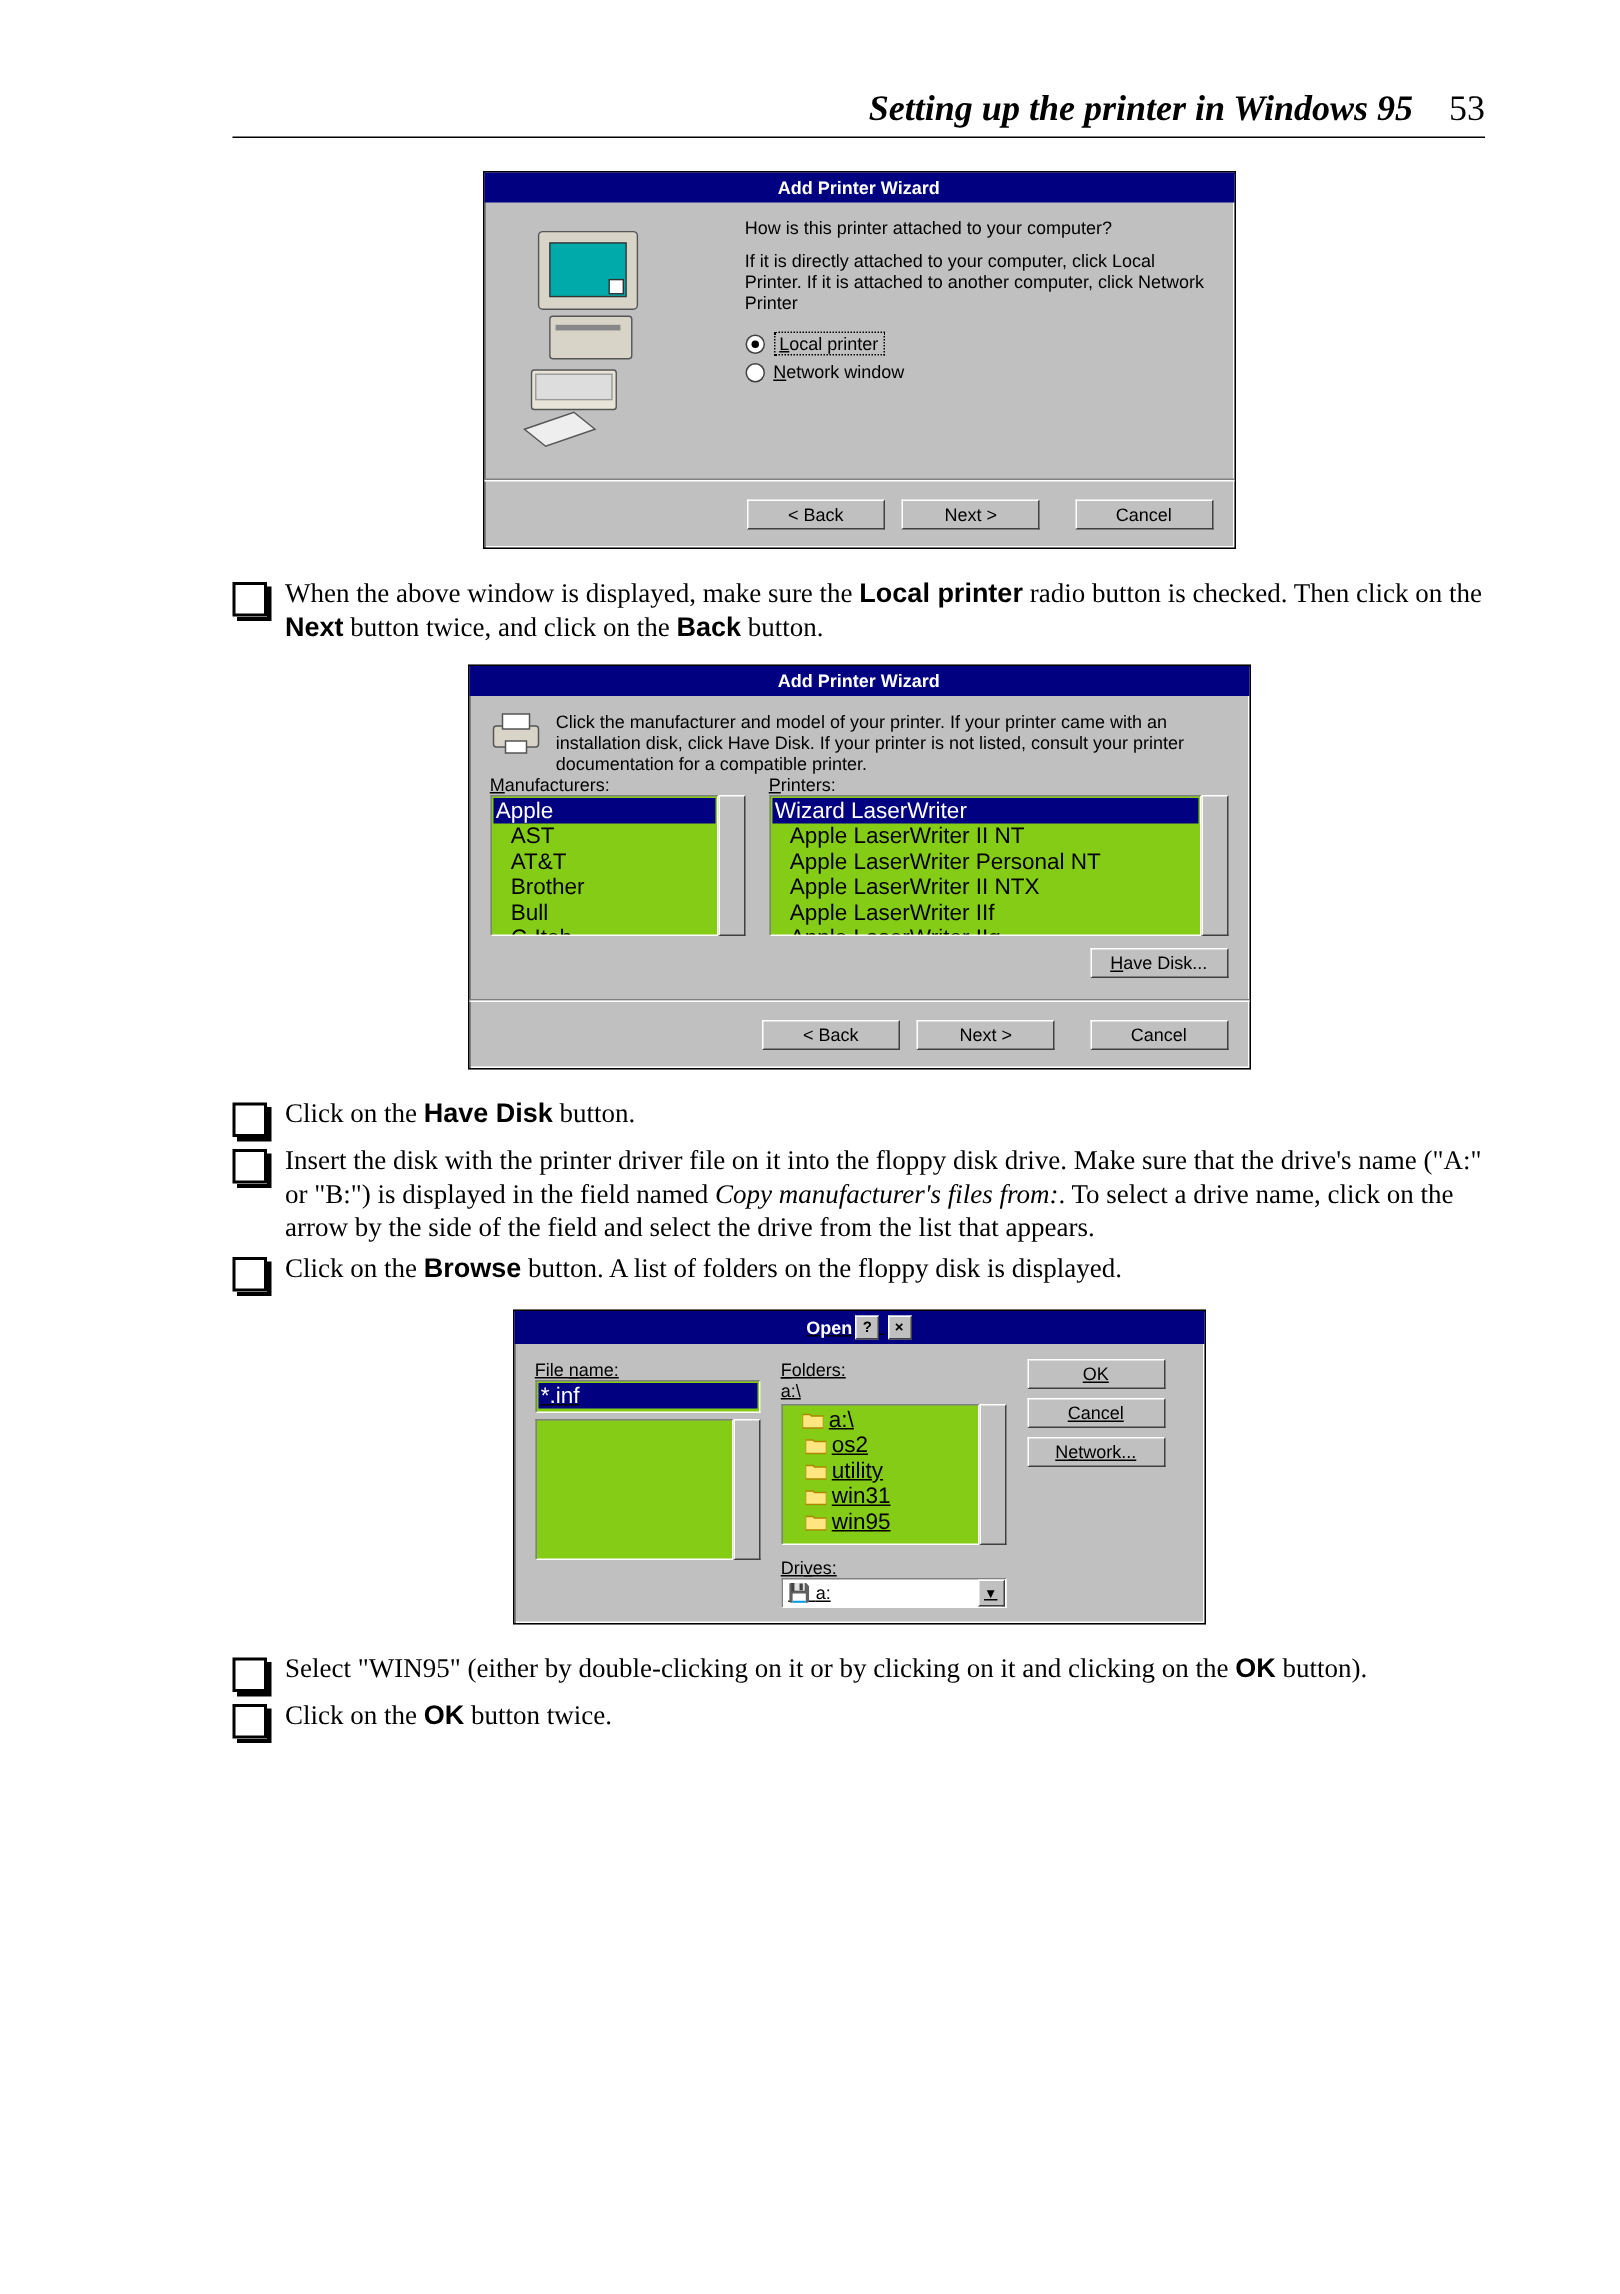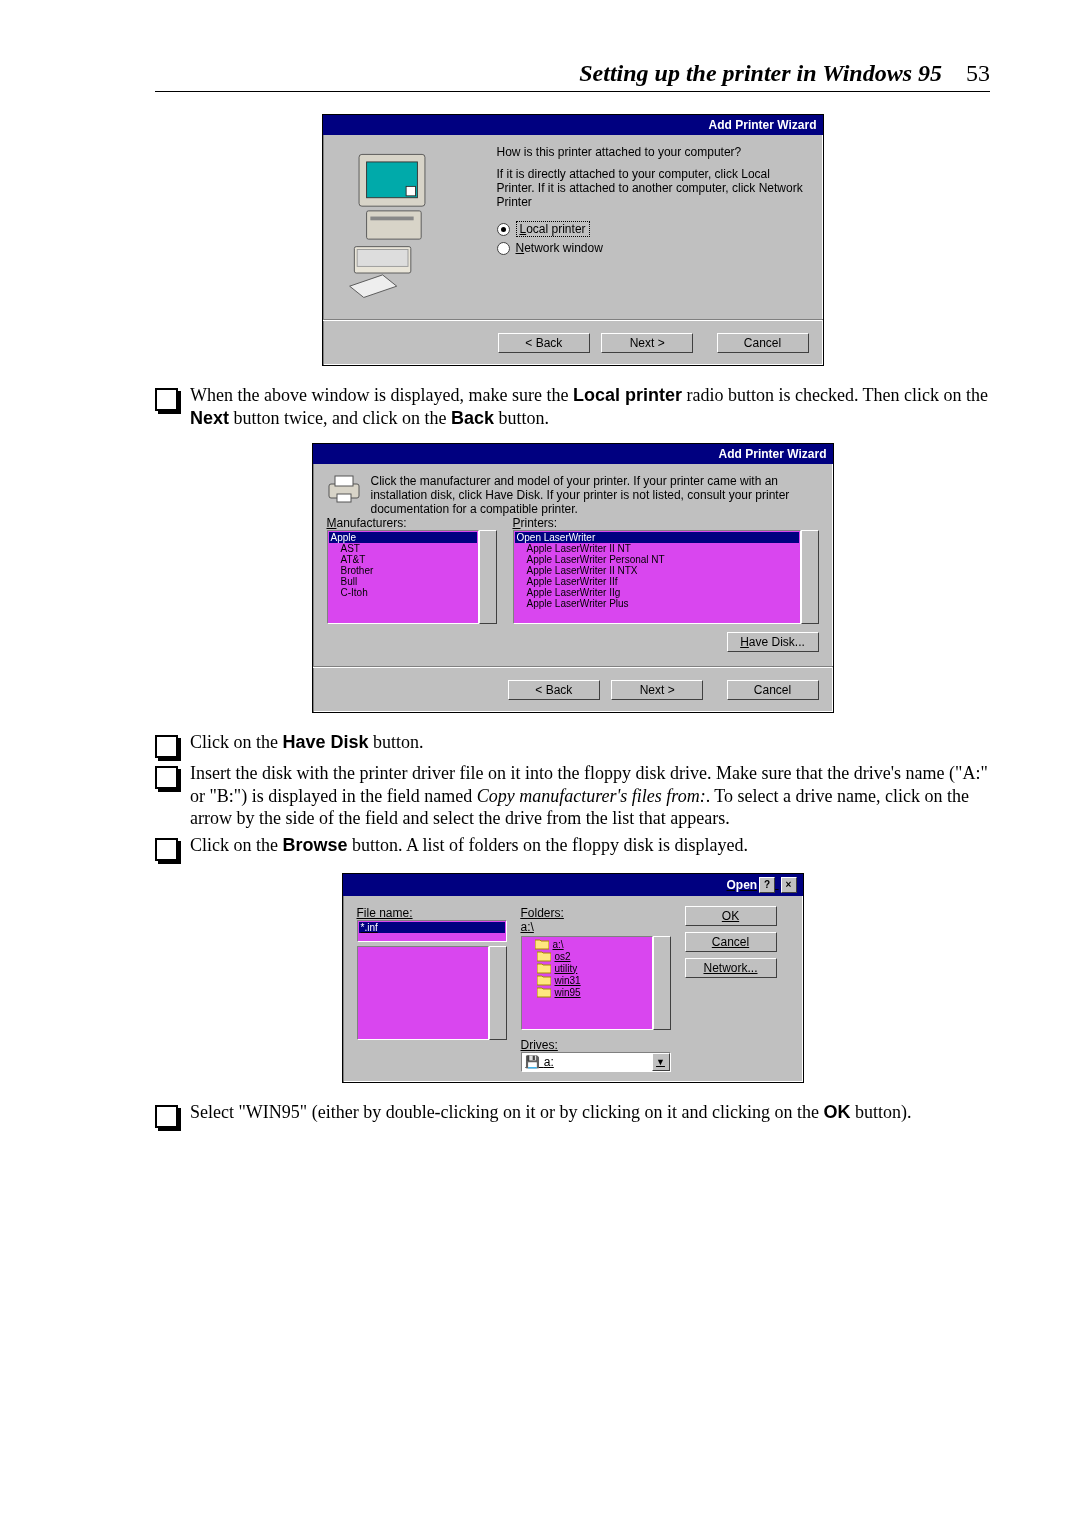--- a/index.html
+++ b/index.html
@@ -42,21 +42,21 @@
     border:1px solid #000;
     box-shadow:1px 1px 0 #808080 inset, -1px -1px 0 #fff inset;
     margin:0 auto;
   }
   .dlg .titlebar{
     background:#000080;
     color:#fff;
     font-weight:bold;
     padding:3px 6px;
     display:flex;
-    justify-content:flex-end;
+    justify-content:center;
     align-items:center;
   }
   .tb-btn{
     width:14px;height:14px;
     background:#c0c0c0;
     border:1px solid #fff;
     border-right-color:#404040;
     border-bottom-color:#404040;
     display:inline-flex;
     align-items:center;justify-content:center;
@@ -80,22 +80,22 @@
   .btnrow{
     text-align:right;
     padding:8px 14px 12px;
   }
   .btnrow .btn{margin-left:8px;}
   .listbox{
     composes:inset;
     border:1px solid #808080;
     border-right-color:#fff;
     border-bottom-color:#fff;
-    background:#d946ef;
-    font-size:10px;
+    background:#84cc16;
+    font-size:15px;
     padding:1px;
     overflow:hidden;
   }
   .listbox .sel{
     background:#000080;color:#fff;
     padding:0 2px;
   }
   .listbox div{padding:0 12px;white-space:nowrap;}
   .scroll-stub{
     width:16px;background:#c0c0c0;
@@ -235,21 +235,21 @@
               <div>Bull</div>
               <div>C-Itoh</div>
             </div>
             <div class="scroll-stub"></div>
           </div>
         </div>
         <div style="flex:1;">
           <div><u>P</u>rinters:</div>
           <div style="display:flex;">
             <div class="listbox" style="flex:1;height:90px;">
-              <div class="sel">Open LaserWriter</div>
+              <div class="sel">Wizard LaserWriter</div>
               <div>Apple LaserWriter II NT</div>
               <div>Apple LaserWriter Personal NT</div>
               <div>Apple LaserWriter II NTX</div>
               <div>Apple LaserWriter IIf</div>
               <div>Apple LaserWriter IIg</div>
               <div>Apple LaserWriter Plus</div>
             </div>
             <div class="scroll-stub"></div>
           </div>
         </div>
@@ -343,15 +343,21 @@
     </div>
   </div>
 
   <ul class="bullet-list">
     <li>
       <span class="chk"></span>
       <span>
         <span>Select "WIN95" (either by double-clicking on it or by clicking on it and clicking on the </span><span class="bold">OK</span><span> button).</span>
       </span>
     </li>
+    <li>
+      <span class="chk"></span>
+      <span>
+        <span>Click on the </span><span class="bold">OK</span><span> button twice.</span>
+      </span>
+    </li>
   </ul>
 
 </div>
 
 </body></html>

